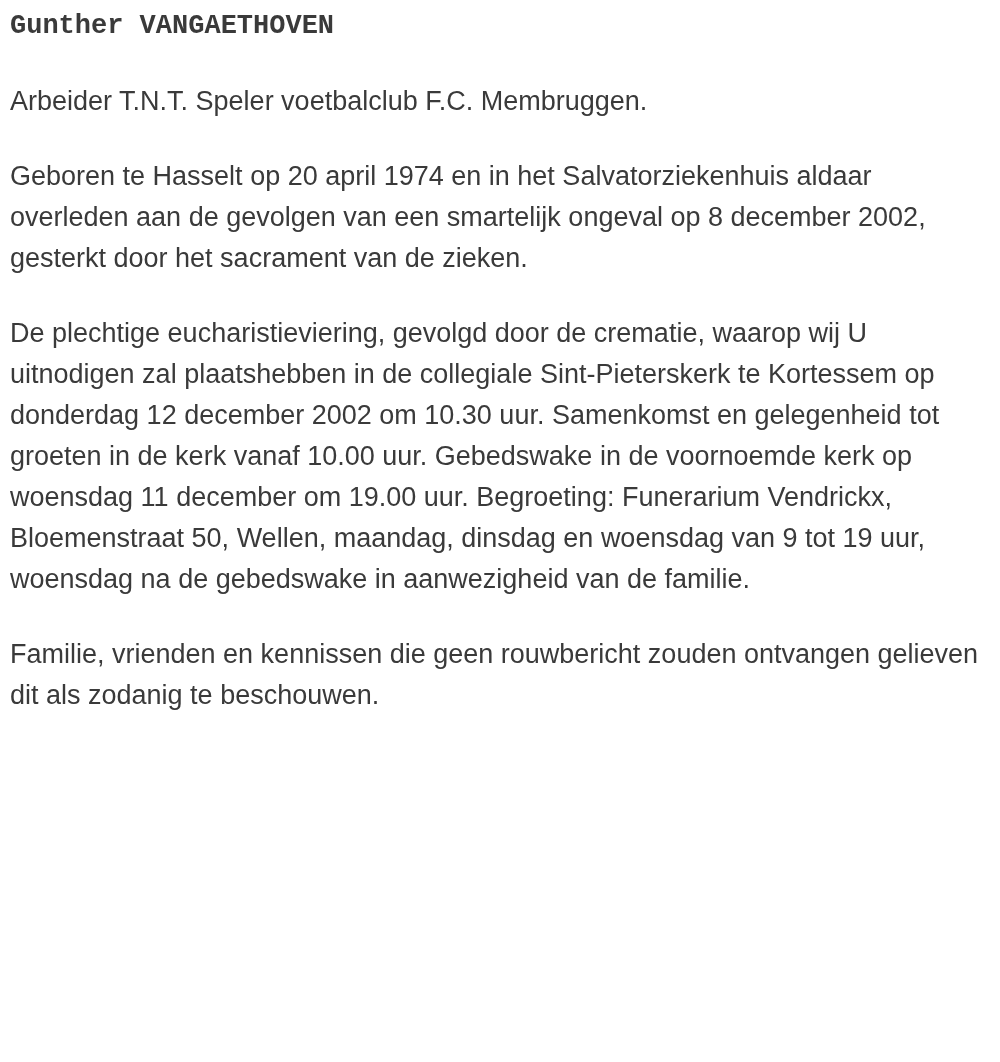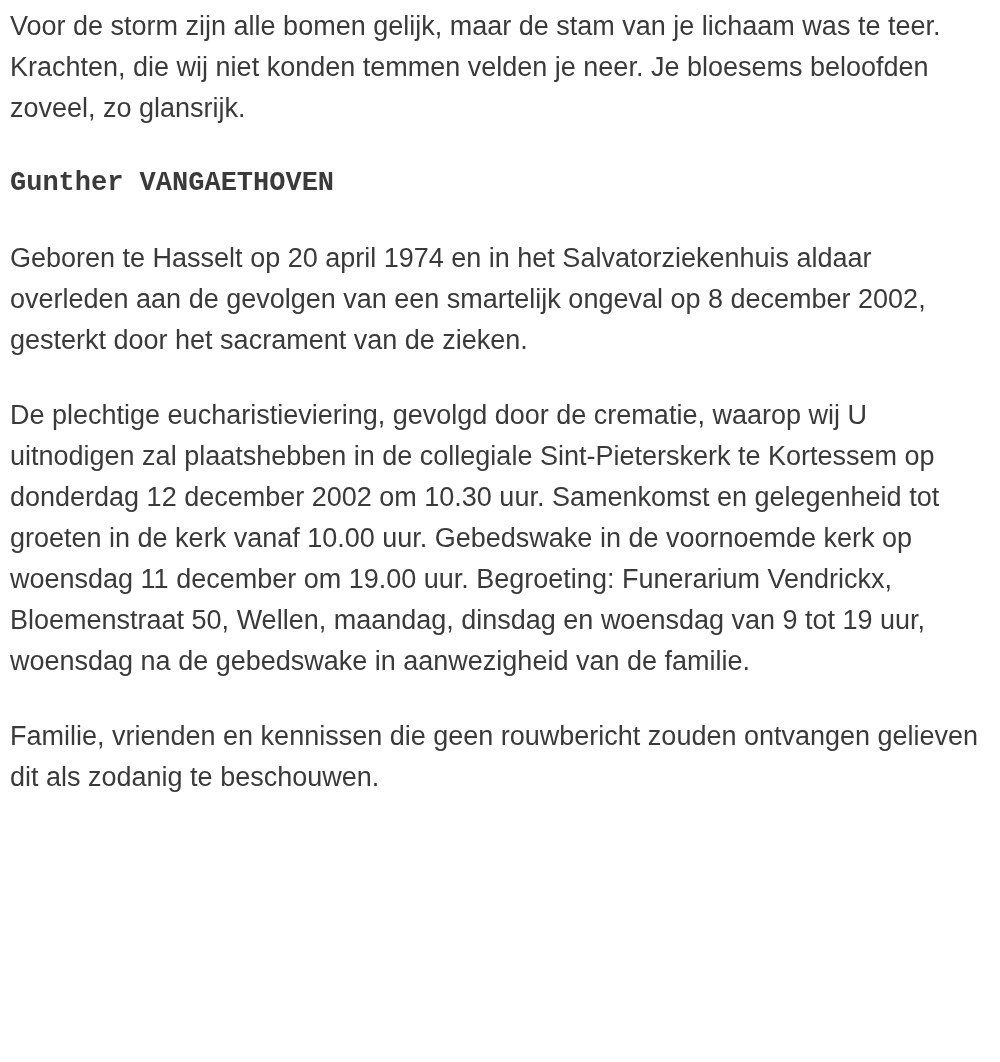--- a/index.html
+++ b/index.html
@@ -30,24 +30,24 @@
   }
   .para.name {
     font-weight: 700;
     font-family: Liberation Mono, monospace;
   }
 </style>
 </head>
 <body>
 
 <main class="doc">
-  <p class="para">Voor de storm zijn alle bomen gelijk, maar de stam van je lichaam was te teer. Krachten, die wij niet konden temmen velden je neer. Je bloesems beloofden zoveel, zo glansrijk.</p>
 
   <p class="para name">Gunther VANGAETHOVEN</p>
 
+  <p class="para">Arbeider T.N.T. Speler voetbalclub F.C. Membruggen.</p>
 
   <p class="para">Geboren te Hasselt op 20 april 1974 en in het Salvatorziekenhuis aldaar overleden aan de gevolgen van een smartelijk ongeval op 8 december 2002, gesterkt door het sacrament van de zieken.</p>
 
   <p class="para">De plechtige eucharistieviering, gevolgd door de crematie, waarop wij U uitnodigen zal plaatshebben in de collegiale Sint-Pieterskerk te Kortessem op donderdag 12 december 2002 om 10.30 uur. Samenkomst en gelegenheid tot groeten in de kerk vanaf 10.00 uur. Gebedswake in de voornoemde kerk op woensdag 11 december om 19.00 uur. Begroeting: Funerarium Vendrickx, Bloemenstraat 50, Wellen, maandag, dinsdag en woensdag van 9 tot 19 uur, woensdag na de gebedswake in aanwezigheid van de familie.</p>
 
 
   <p class="para">Familie, vrienden en kennissen die geen rouwbericht zouden ontvangen gelieven dit als zodanig te beschouwen.</p>
 </main>
 
 </body></html>

